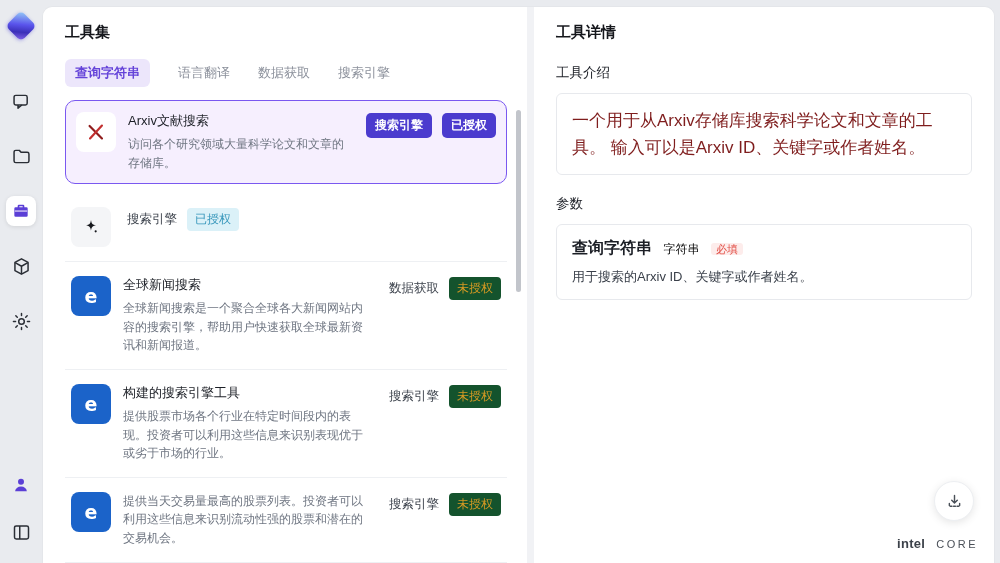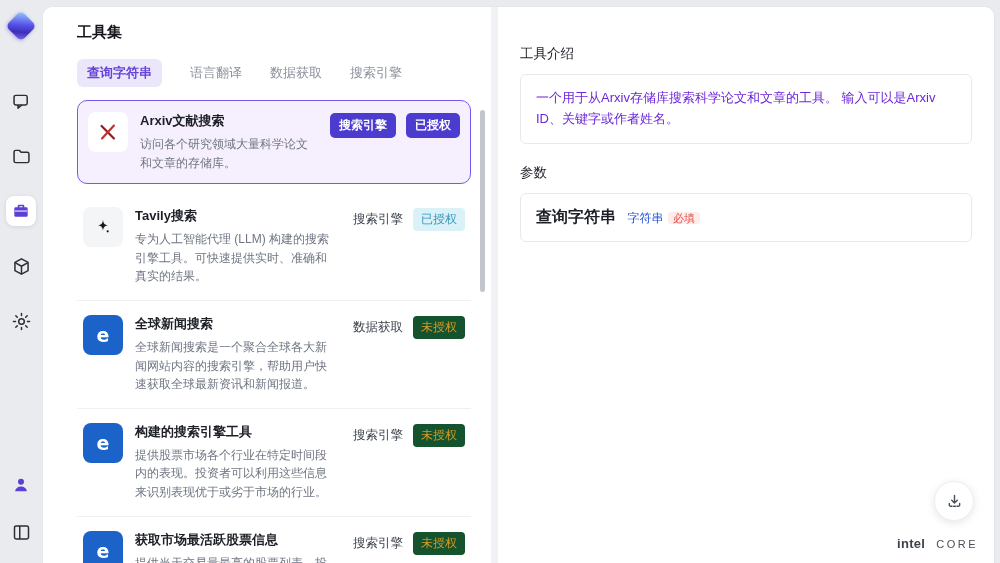--- a/index.html
+++ b/index.html
@@ -20,60 +20,60 @@
   .rail-btn svg{display:block;}
   .rail-bottom{margin-top:auto;display:flex;flex-direction:column;gap:17px;
     align-items:center;margin-bottom:16px;}
 
   
   .app{position:absolute;left:42px;top:6px;right:5px;bottom:0;background:#fff;
     border:1px solid #e4e6ea;border-bottom:none;border-radius:10px 10px 0 0;
     display:flex;overflow:hidden;}
 
   
-  .list-pane{width:448px;flex:none;padding:16px 6px 0 34px;border-radius:22px;}
+  .list-pane{width:484px;flex:none;padding:16px 6px 0 22px;border-radius:22px;}
   .pane-title{font-size:15px;font-weight:bold;color:#15171c;}
   .tabs{display:flex;gap:28px;align-items:center;margin-top:17px;font-size:13px;color:#8b909b;}
   .tab{cursor:pointer;white-space:nowrap;}
   .tab.active{background:#ece6fb;color:#6544d9;font-weight:600;padding:5px 10px;border-radius:6px;}
   .list{margin-top:13px;position:relative;padding-right:14px;}
   .scrollthumb{position:absolute;right:0;top:10px;width:5px;height:182px;background:#c2c5cb;
     border-radius:3px;cursor:pointer;}
   .row{display:flex;gap:12px;align-items:flex-start;padding:14px 6px;
     border-bottom:1px solid #eef0f3;cursor:pointer;}
   .ticon{width:40px;height:40px;flex:none;border-radius:8px;background:#f4f5f7;
     display:flex;align-items:center;justify-content:center;overflow:hidden;}
   .ticon.blue{background:#1b63c9;}
   .ticon.blue span{color:#fff;font-weight:bold;font-size:19px;font-family:"DejaVu Sans",sans-serif;}
   .tmain{flex:1;min-width:0;}
-  .tname{font-size:13px;font-weight:bold;color:#1c1f26;margin-bottom:5px;}
+  .tname{font-size:13px;font-weight:normal;color:#1c1f26;margin-bottom:5px;}
   .tdesc{font-size:12px;color:#6f7682;line-height:1.55;}
   .tright{flex:none;display:flex;gap:10px;align-items:center;margin-left:4px;padding-top:1px;}
   .tcat{font-size:12.5px;color:#3d434d;white-space:nowrap;}
   .badge{font-size:12px;padding:3px 8px;border-radius:4px;white-space:nowrap;}
   .badge.auth{background:#dbf1f8;color:#3797bb;}
   .badge.unauth{background:#14532d;color:#d79a23;}
   .row.selected{border:1.5px solid #7a58f0;background:#f6effe;border-radius:10px;
     padding:11px 10px;margin-bottom:9px;}
   .row.selected .ticon{background:#fff;}
   .row.selected .tcat,.row.selected .badge{background:#4b3bce;color:#fff;font-size:12px;
     font-weight:600;padding:4px 9px;border-radius:5px;}
 
   
   .vdivider{width:7px;flex:none;background:#f1f2f5;}
 
   
   .details-pane{flex:1;padding:16px 22px;position:relative;}
   .section-h{font-size:13.5px;font-weight:normal;color:#1c1f26;margin:20px 0 11px;}
   .section-h.first{margin-top:22px;}
   .box{border:1px solid #e7e9ed;border-radius:6px;padding:13px 15px;background:#fff;}
-  .intro-text{font-size:13px;color:#6d28d9;line-height:1.6;}
+  .intro-text{font-size:17px;color:#7f1d1d;line-height:1.6;}
   .pname{font-size:16px;font-weight:bold;color:#1c1f26;}
-  .ptype{font-size:12px;color:#1d4ed8;margin-left:7px;}
-  .preq{font-size:11px;color:#e25048;background:#fdeceb;padding:0 5px;border-radius:3px;}
+  .ptype{font-size:12px;color:#000000;margin-left:7px;}
+  .preq{font-size:11px;color:#e25048;background:#fdeceb;padding:0 5px;border-radius:3px;margin-left:7px;}
   .pdesc{margin-top:9px;font-size:13px;color:#3a404a;}
 
   
   .dl-btn{position:absolute;right:20px;bottom:42px;width:40px;height:40px;border-radius:50%;
     background:#fff;border:1px solid #edeff2;box-shadow:0 2px 8px rgba(0,0,0,.10);
     display:flex;align-items:center;justify-content:center;cursor:pointer;}
   .intel{position:absolute;right:16px;bottom:12px;color:#3c424a;display:flex;
     align-items:baseline;gap:11px;}
   .intel .i1{font-size:13px;font-weight:bold;letter-spacing:.3px;}
   .intel .i2{font-size:11px;letter-spacing:2.5px;color:#4a5058;text-transform:uppercase;}
@@ -167,24 +167,20 @@
         </div>
       </div>
 
       <div class="row">
         <div class="ticon">
           <svg width="20" height="20" viewBox="0 0 24 24" fill="#15171c">
               <path d="M12 3.5c.7 4.6 1.9 5.8 6.5 6.5-4.6.7-5.8 1.9-6.5 6.5-.7-4.6-1.9-5.8-6.5-6.5 4.6-.7 5.8-1.9 6.5-6.5z"></path>
               <circle cx="17.6" cy="17.2" r="1.3"></circle>
             </svg>
         </div>
-        <div class="tmain">
-          <div class="tname">Tavily搜索</div>
-          <div class="tdesc">专为人工智能代理 (LLM) 构建的搜索引擎工具。可快速提供实时、准确和真实的结果。</div>
-        </div>
         <div class="tright">
           <span class="tcat">搜索引擎</span>
           <span class="badge auth">已授权</span>
         </div>
       </div>
 
       <div class="row">
         <div class="ticon blue">
             <span>e</span>
           </div>
@@ -210,48 +206,49 @@
           <span class="tcat">搜索引擎</span>
           <span class="badge unauth">未授权</span>
         </div>
       </div>
 
       <div class="row">
         <div class="ticon blue">
             <span>e</span>
           </div>
         <div class="tmain">
-          <div class="tname">获取市场最活跃股票信息</div>
           <div class="tdesc">提供当天交易量最高的股票列表。投资者可以利用这些信息来识别流动性强的股票和潜在的交易机会。</div>
         </div>
         <div class="tright">
           <span class="tcat">搜索引擎</span>
           <span class="badge unauth">未授权</span>
         </div>
       </div>
 
     </div>
   </div>
 
   <div class="vdivider"></div>
 
   <div class="details-pane">
+    <div class="pane-title">工具详情</div>
 
     <div class="section-h first">工具介绍</div>
     <div class="box">
       <div class="intro-text">一个用于从Arxiv存储库搜索科学论文和文章的工具。 输入可以是Arxiv ID、关键字或作者姓名。</div>
     </div>
 
     <div class="section-h">参数</div>
     <div class="box">
       <div>
         <span class="pname">查询字符串</span>
         <span class="ptype">字符串</span>
         <span class="preq">必填</span>
       </div>
+      <div class="pdesc">用于搜索的Arxiv ID、关键字或作者姓名。</div>
     </div>
 
     <div class="dl-btn">
       <svg width="19" height="19" viewBox="0 0 24 24" fill="none" stroke="#4a5058" stroke-width="1.8" stroke-linecap="round" stroke-linejoin="round">
           <path d="M12 4.5v8.5M8.5 10.5 12 14l3.5-3.5"></path>
           <path d="M5.5 14.5v3.5h13v-3.5" stroke-dasharray="2.4 2"></path>
         </svg>
     </div>
     <div class="intel">
       <span class="i1">intel</span>

